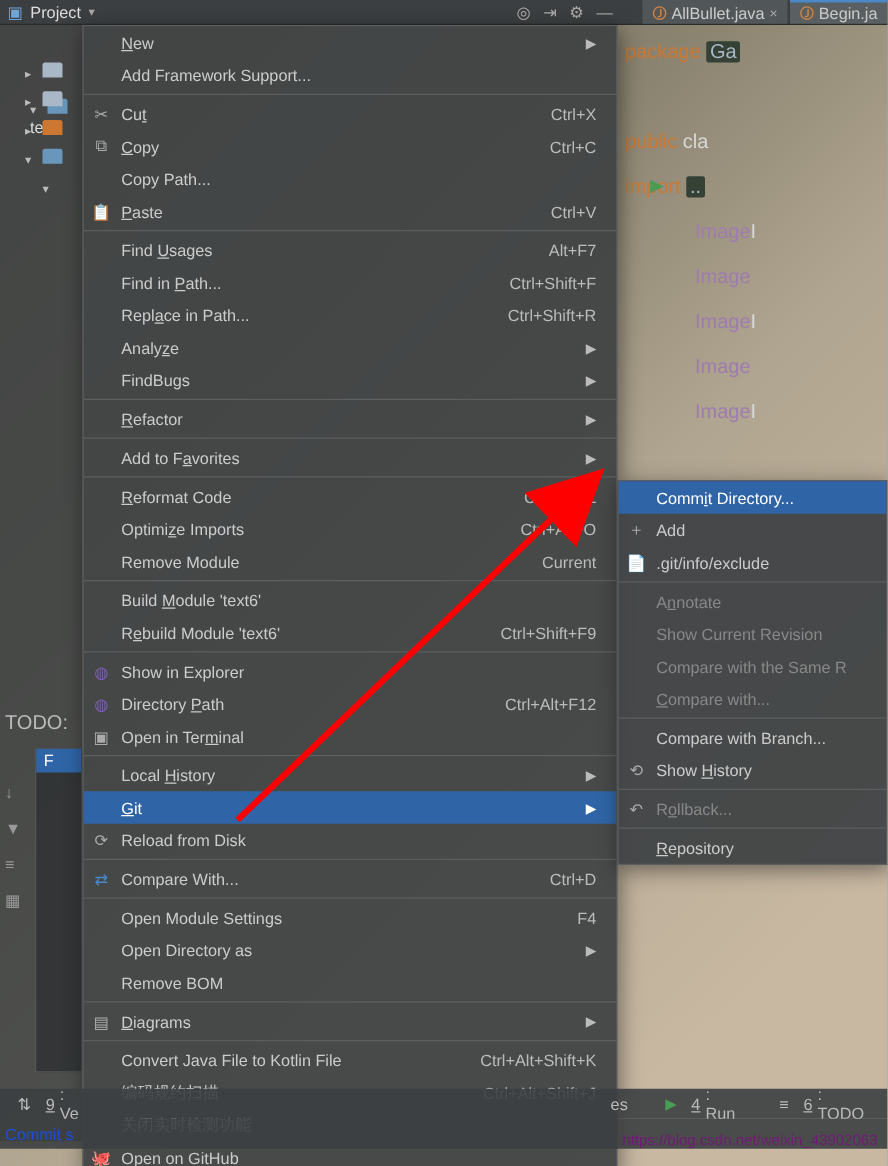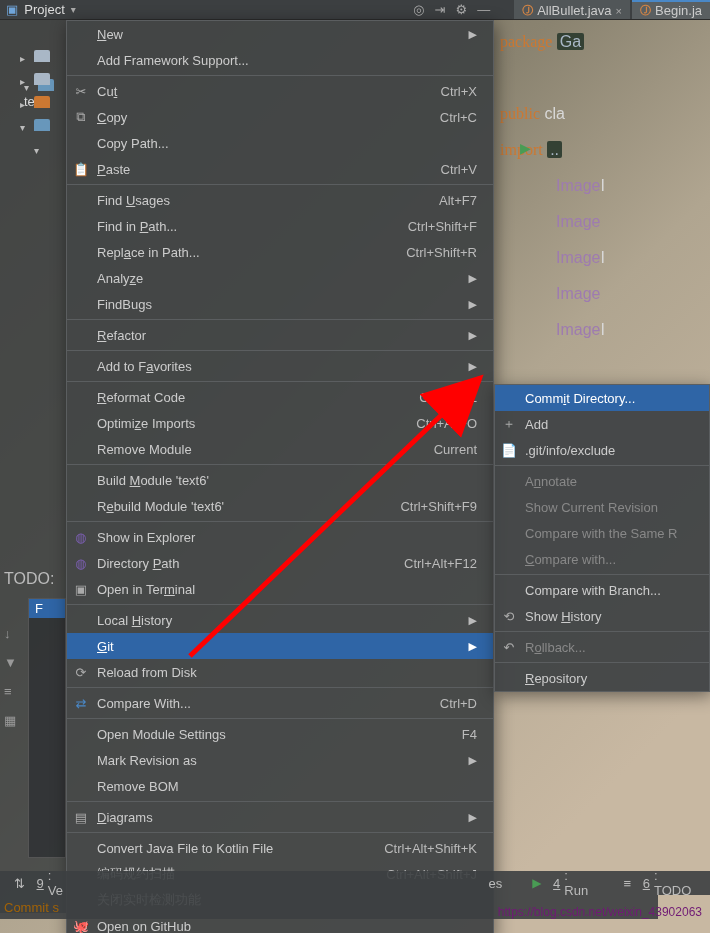--- a/index.html
+++ b/index.html
@@ -40,34 +40,34 @@
   .todo-toolbar{
     position:absolute; left:4px; top:626px; display:flex; flex-direction:column; gap:14px; color:#999;
   }
 
   
   .bottombar{
     position:absolute; left:0; bottom:38px; height:24px; width:710px;
     background:rgba(60,63,65,0.9); color:#bbb; display:flex; align-items:center; gap:30px; padding:0 14px;
   }
   .statusbar{
-    position:absolute; left:0; bottom:14px; height:24px; width:658px;
-    background:rgba(60,63,65,0.9); color:#a16207; display:flex; align-items:center; padding:0 4px;
+    position:absolute; left:0; bottom:14px; height:24px; width:710px;
+    background:rgba(60,63,65,0.9); color:#1d4ed8; display:flex; align-items:center; padding:0 4px;
   }
   .watermark{
     position:absolute; right:8px; bottom:14px; color:#701a75; font-size:12px;
   }
 
   
   .code-area{
     position:absolute; left:500px; top:24px; width:210px; height:340px;
     font-family: "JetBrains Mono", Consolas, monospace; font-size:16px; line-height:36px;
     color:#d8d8d8;
   }
-  .kw{ color:#cc7832;font-family:Liberation Serif, serif; }
+  .kw{ color:#cc7832; }
   .hl{ background:#344134; color:#a9b7c6; padding:0 3px; border-radius:2px;}
   .fld{ color:#9e7bb0; }
   .gutter-play{ position:absolute; left:520px; top:140px; color:#499c54; font-size:14px;}
 
   
   .ctx-menu{
     position:absolute; left:66px; top:20px; width:428px;
     background:#3f4244ee; border:1px solid #5b5e60; box-shadow:2px 4px 16px rgba(0,0,0,0.45);
   }
   .menu-item{
@@ -276,21 +276,21 @@
       <span class="icon" style="color:#4a88c7">⇄</span>
       <span>Compare With...</span>
       <span class="shortcut">Ctrl+D</span>
     </div>
   <div class="sep"></div>
   <div class="menu-item">
       <span>Open Module Settings</span>
       <span class="shortcut">F4</span>
     </div>
   <div class="menu-item">
-      <span>Mark Revision as</span>
+      <span>Open Directory as</span>
       <span class="sub-arrow">▶</span>
     </div>
   <div class="menu-item">
       <span>Remove BOM</span>
     </div>
   <div class="sep"></div>
   <div class="menu-item">
       <span class="icon">▤</span>
       <span><span class="mn">D</span>iagrams</span>
       <span class="sub-arrow">▶</span>

